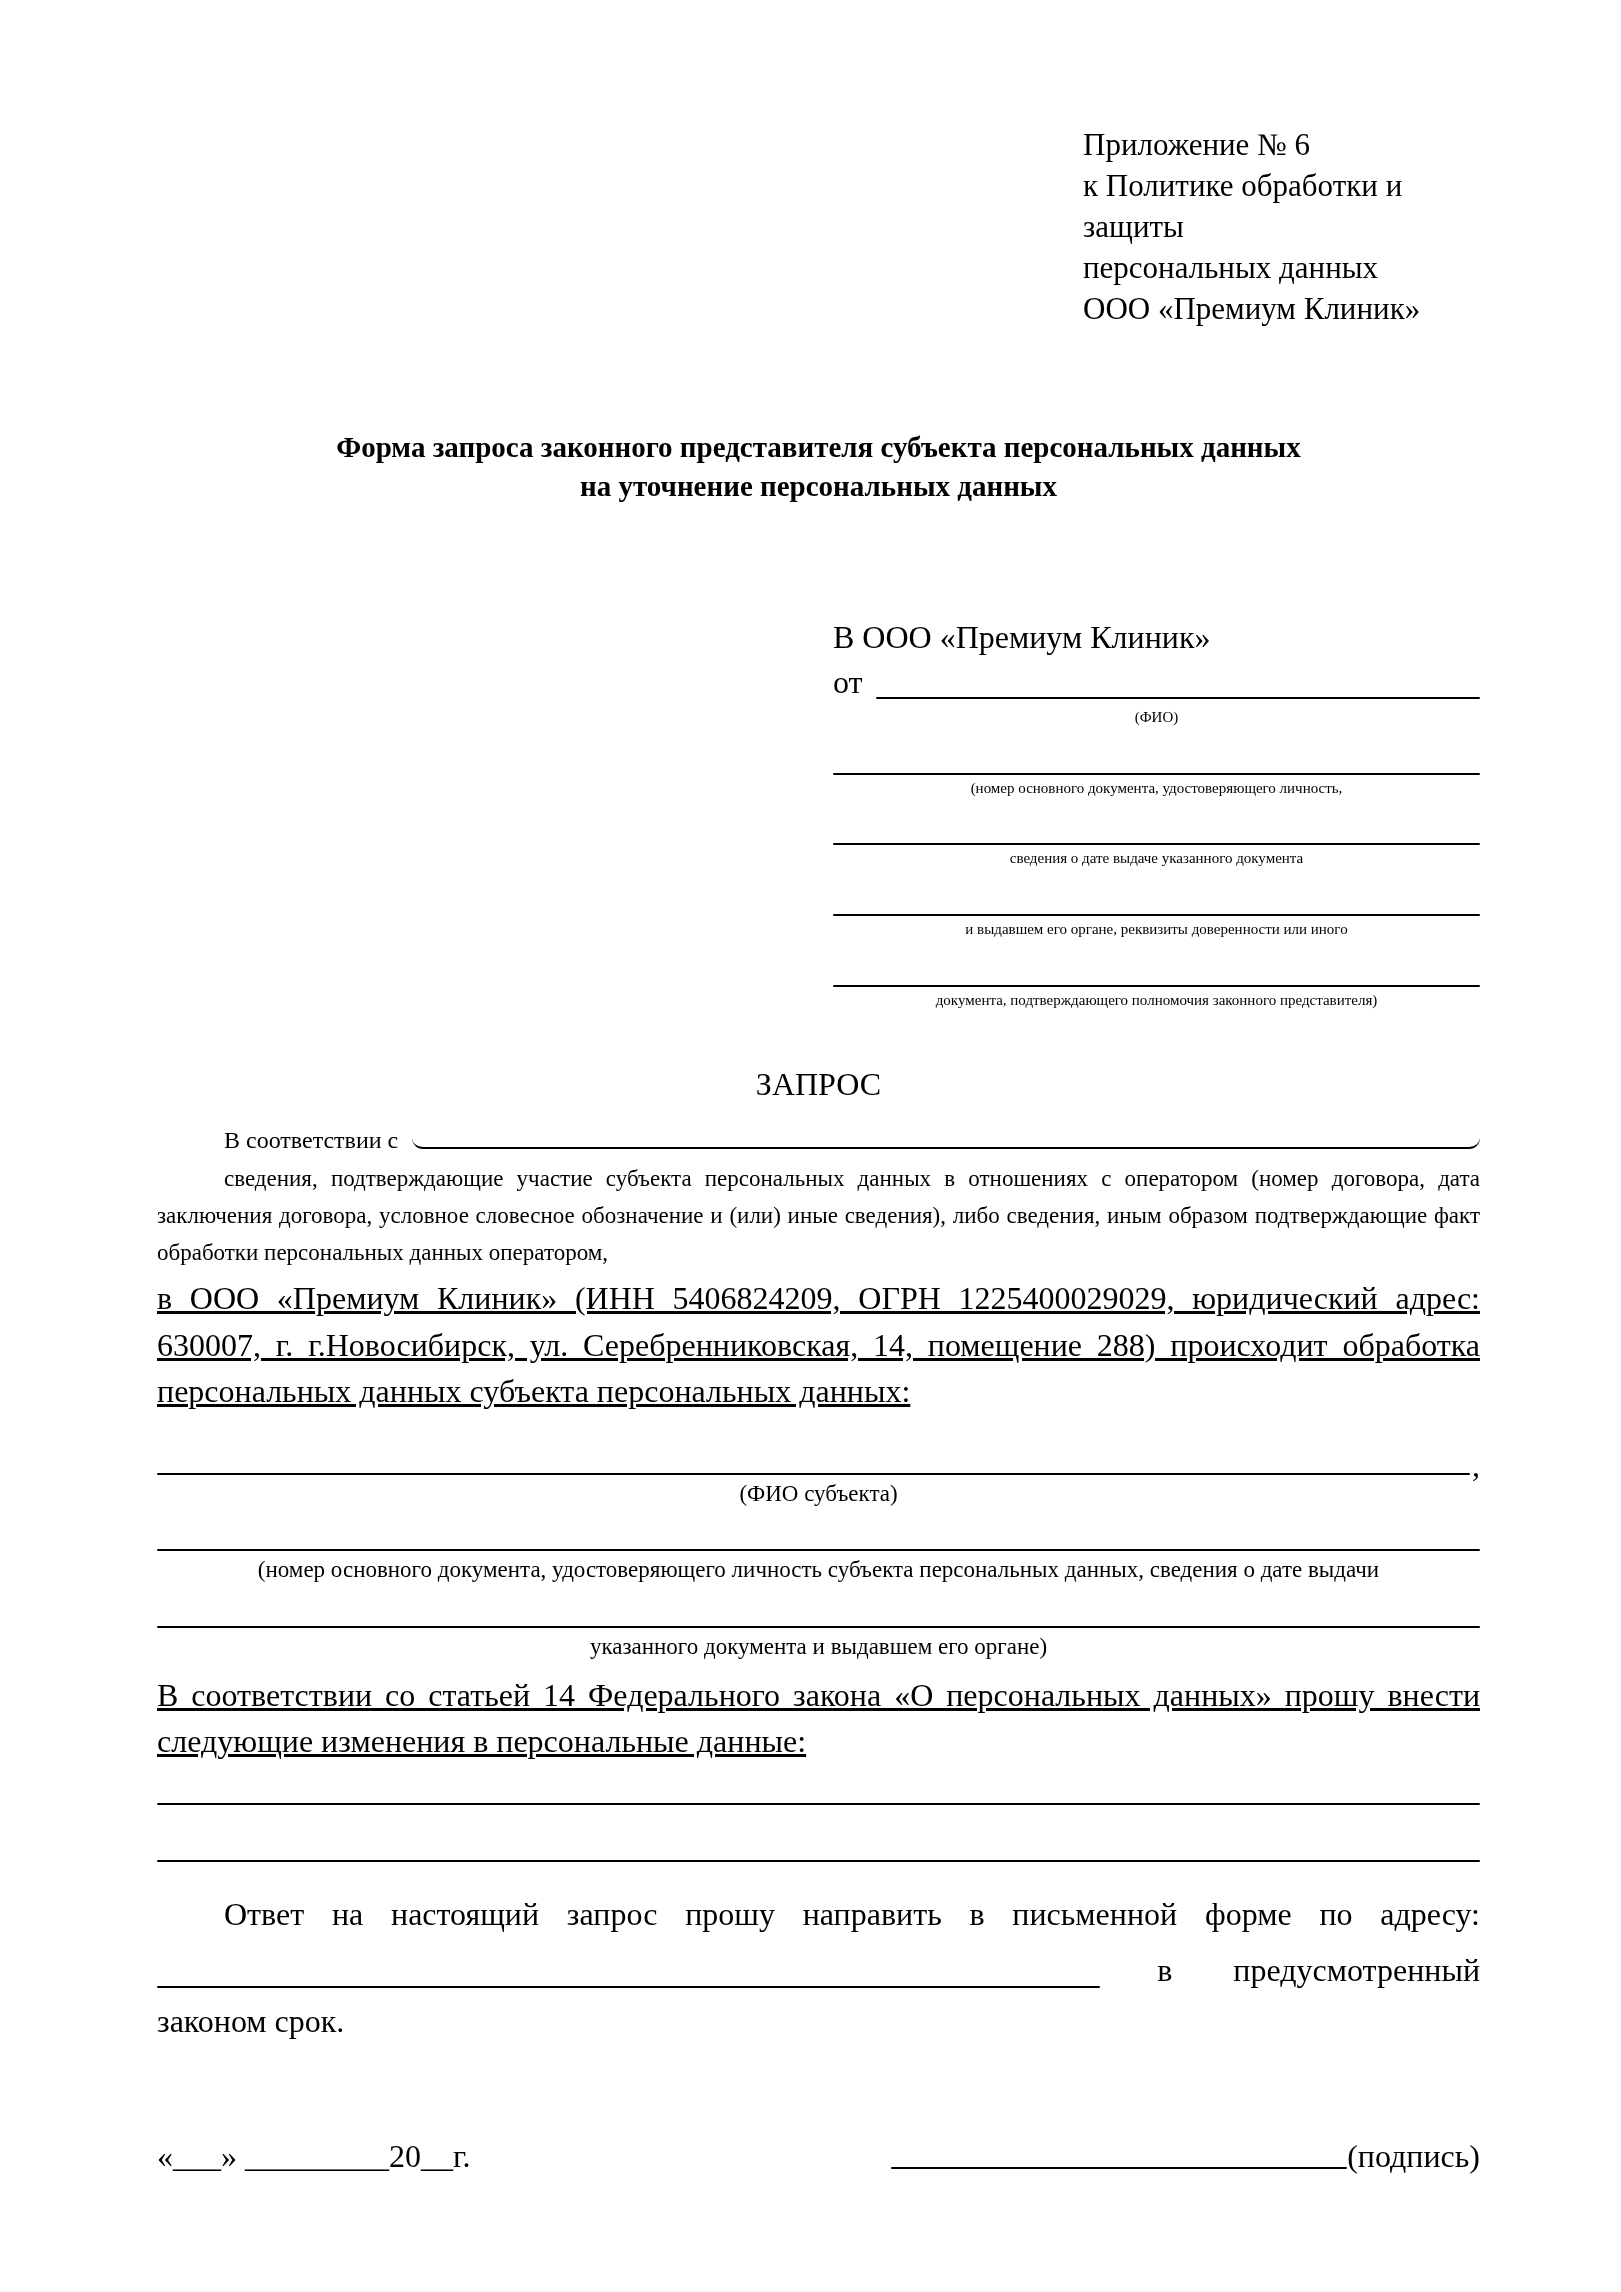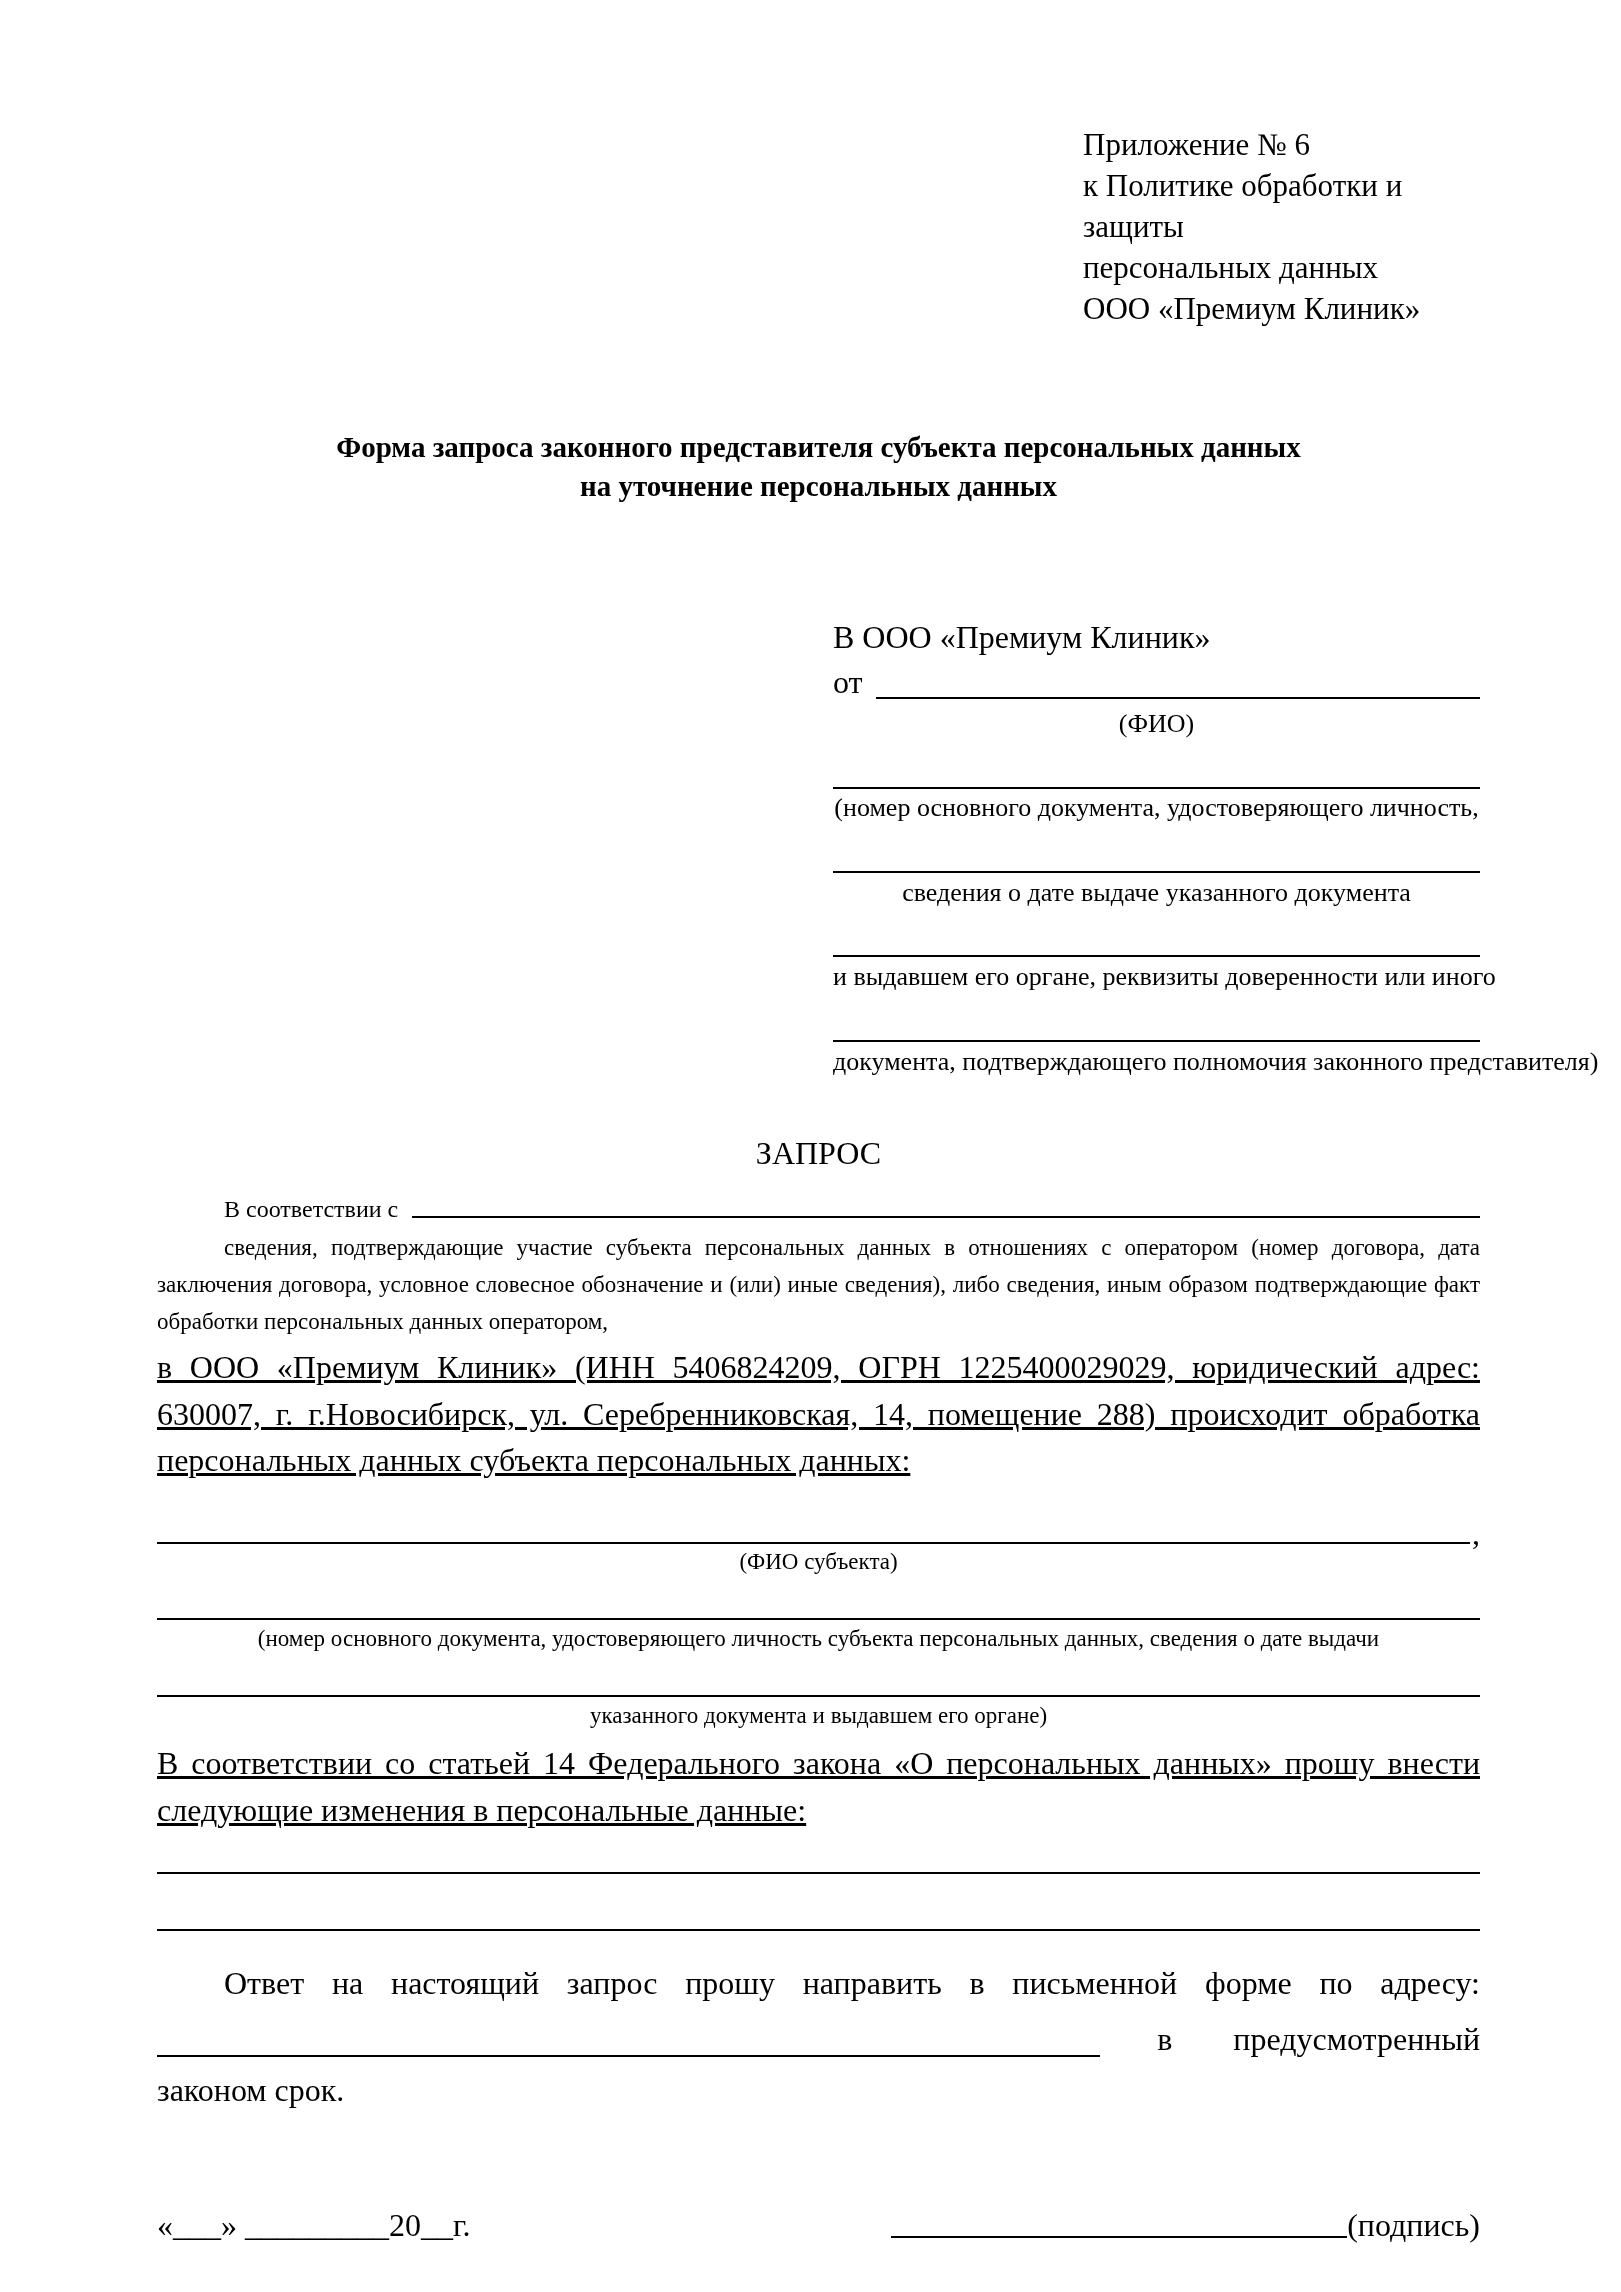--- a/index.html
+++ b/index.html
@@ -1,15 +1,15 @@
 <!DOCTYPE html>
 <html lang="ru"><head>
 <meta charset="utf-8">
 <style>
-  * { margin: 0; padding: 0; box-sizing: border-box; }
+  * { margin: 0; padding: 0; box-sizing: border-box; border-radius: 25px; }
   html, body { background: #ffffff; }
   body {
     width: 1621px; height: 2293px;
     font-family: "Liberation Serif", "DejaVu Serif", serif;
     color: #000;
   }
   .page {
     position: relative;
     width: 1621px; height: 2293px;
     padding: 125px 141px 0 157px;
@@ -27,21 +27,21 @@
     font-size: 29px;
     font-weight: bold;
     line-height: 1.35;
   }
 
   
   .addressee { margin-top: 110px; width: 647px; margin-left: auto; font-size: 32px; line-height: 1.35; }
   .addr-from { display: flex; align-items: flex-end; margin-top: 2px; }
   .addr-from .lbl { white-space: nowrap; padding-right: 13.7px; }
   .fill { flex: 1; border-bottom: 2.9px solid #000; margin-bottom: 4.9px; }
-  .cap { font-size: 26px; line-height: 1.25; text-align: center; white-space: nowrap; }
+  .cap { font-size: 15px; line-height: 1.25; text-align: center; white-space: nowrap; }
   .addr-rule { border-bottom: 2.9px solid #000; margin-top: 46px; }
   .cap.under { margin-top: 3.9px; }
 
   
   .zapros { margin-top: 57px; text-align: center; font-size: 32px; }
 
   
   .para { font-size: 32px; line-height: 1.45; text-align: justify; text-decoration: underline; }
   .accordance { display: flex; margin-top: 23.5px; font-size: 24px; }
   .accordance .lbl { white-space: nowrap; margin-left: 67px; padding-right: 13.7px; }

